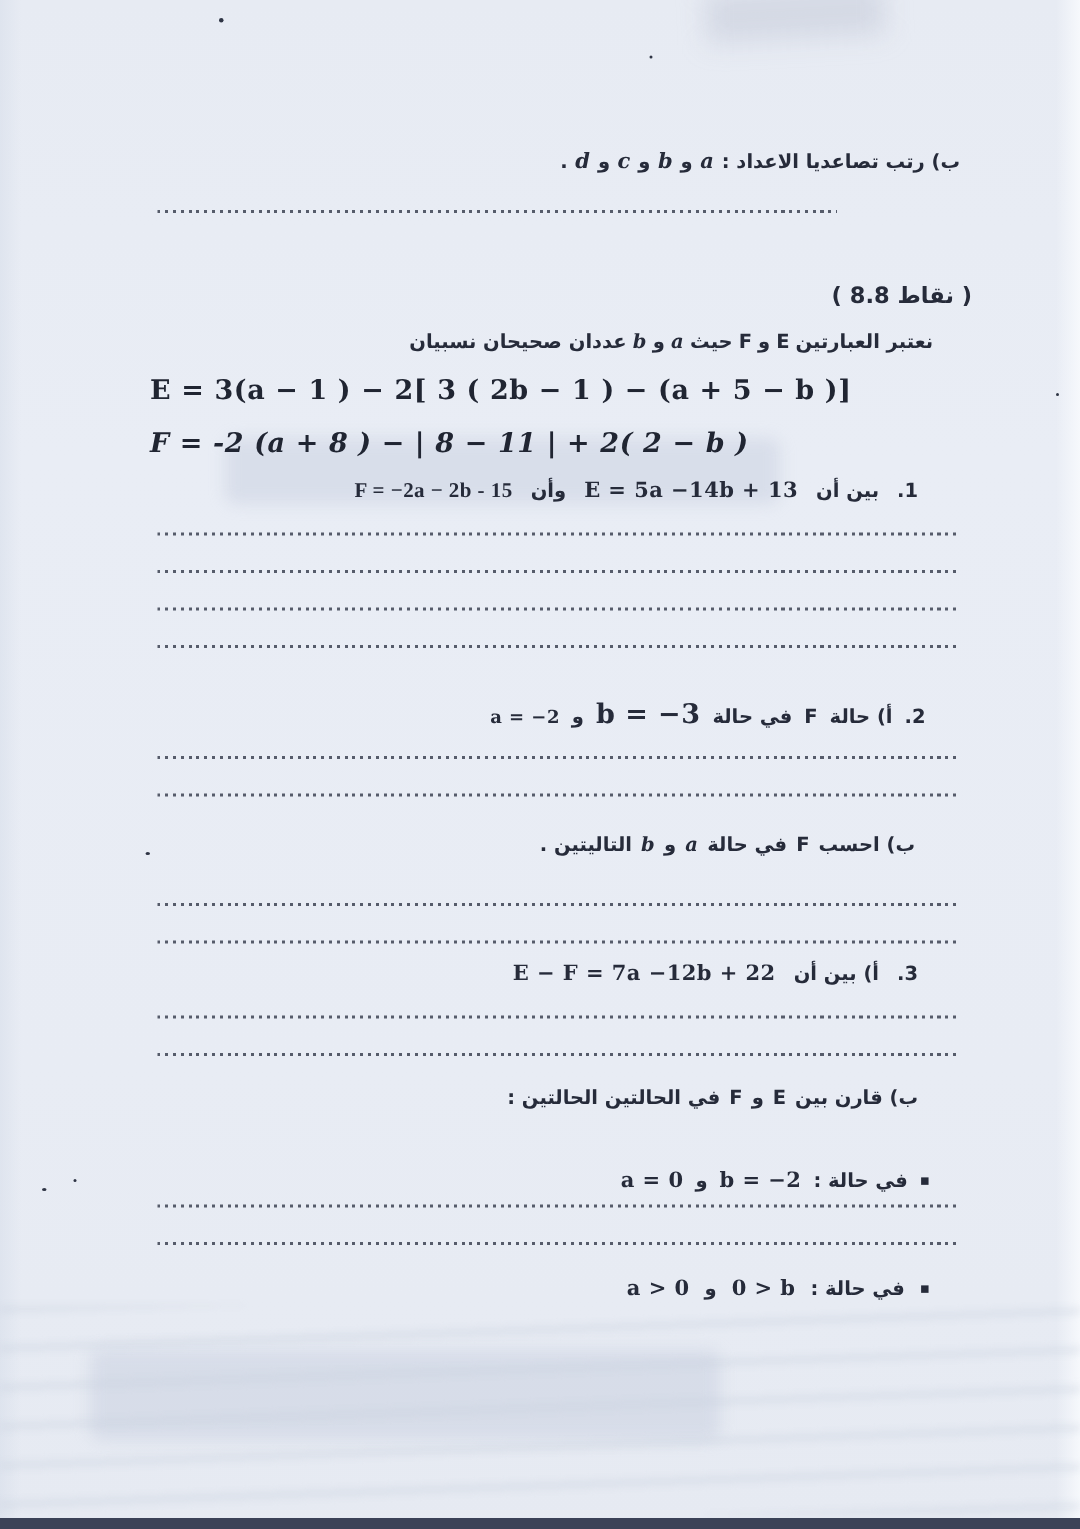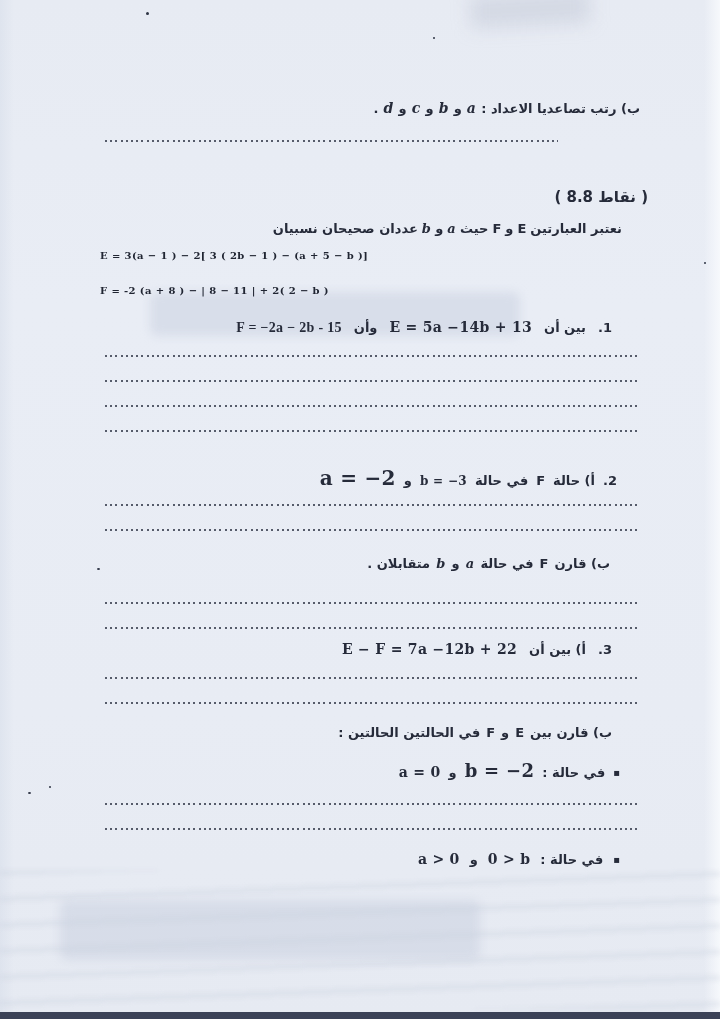--- a/index.html
+++ b/index.html
@@ -19,21 +19,21 @@
   .ar{font-family:"DejaVu Sans", sans-serif;}
   .math{
     font-family:"DejaVu Serif", serif;direction:ltr;unicode-bidi:isolate;
     font-weight:bold;letter-spacing:.3px;
   }
   .vit{font-style:italic;}
   .lat{font-family:"DejaVu Sans", sans-serif;font-weight:bold;}
   .underlined{border-bottom:2px solid #2a3040;padding-bottom:3px;}
   .eq-line{
     position:absolute;direction:ltr;white-space:nowrap;
-    font-family:"DejaVu Serif", serif;font-weight:bold;font-size:10px;
+    font-family:"DejaVu Serif", serif;font-weight:bold;font-size:18px;
     color:#202532;letter-spacing:.4px;
   }
   .dotline{
     position:absolute;height:2px;left:105px;width:535px;
     background-image:repeating-linear-gradient(to right,#3c4252 0 2px,transparent 2px 5.2px);
     opacity:.85;
   }
   .bullet{font-size:10px;transform:translateY(-1px);}
   .footer-band{position:absolute;left:0;right:0;bottom:0;height:7px;background:#3b4257;}
   .speck{position:absolute;background:#2e3444;border-radius:50%;}
@@ -86,56 +86,56 @@
     <span class="ar">و</span>
     <span class="lat">F</span>
     <span class="ar">حيث</span>
     <span class="math vit" dir="ltr">a</span>
     <span class="ar">و</span>
     <span class="math vit" dir="ltr">b</span>
     <span class="ar">عددان صحيحان نسبيان</span>
   </div>
 
   <div class="eq-line" style="top:250px;left:100px;">E = 3(a − 1 ) − 2[ 3 ( 2b − 1 ) − (a + 5 − b )]</div>
-  <div class="eq-line" style="top:285px;left:100px;">F = -2 (a + 8 ) − | 8 − 11 | + 2( 2 − b )</div>
+  <div class="eq-line" style="top:285px;left:100px;font-style:italic;">F = -2 (a + 8 ) − | 8 − 11 | + 2( 2 − b )</div>
 
   <div class="rtl-line" style="top:319px;right:108px;font-size:13px;gap:12px;">
     <span class="ar">1.</span>
     <span class="ar">بين أن</span>
     <span class="math" dir="ltr" style="font-size:14px;">E = 5a −14b + 13</span>
     <span class="ar">وأن</span>
     <span class="math" dir="ltr" style="font-size:14px;font-family:Liberation Serif, serif;">F = −2a − 2b - 15</span>
   </div>
 
   <div class="dotline" style="top:355px;"></div>
   <div class="dotline" style="top:380px;"></div>
   <div class="dotline" style="top:405px;"></div>
   <div class="dotline" style="top:430px;"></div>
 
   <div class="rtl-line" style="top:466px;right:103px;font-size:13px;gap:8px;">
     <span class="ar">2.</span>
     <span class="ar">أ) حالة</span>
     <span class="lat">F</span>
     <span class="ar">في حالة</span>
-    <span class="math" dir="ltr" style="font-size:12px;">b = −3</span>
+    <span class="math" dir="ltr" style="font-size:18px;">b = −3</span>
     <span class="ar">و</span>
-    <span class="math" dir="ltr" style="font-size:20px;">a = −2</span>
+    <span class="math" dir="ltr" style="font-size:12px;">a = −2</span>
   </div>
 
   <div class="dotline" style="top:504px;"></div>
   <div class="dotline" style="top:529px;"></div>
 
   <div class="rtl-line" style="top:556px;right:110px;font-size:13px;gap:6px;">
-    <span class="ar">ب) قارن</span>
+    <span class="ar">ب) احسب</span>
     <span class="lat">F</span>
     <span class="ar">في حالة</span>
     <span class="math vit" dir="ltr">a</span>
     <span class="ar">و</span>
     <span class="math vit" dir="ltr">b</span>
-    <span class="ar">متقابلان .</span>
+    <span class="ar">التاليتين .</span>
   </div>
 
   <div class="dotline" style="top:602px;"></div>
   <div class="dotline" style="top:627px;"></div>
 
   <div class="rtl-line" style="top:641px;right:108px;font-size:13px;gap:12px;">
     <span class="ar">3.</span>
     <span class="ar">أ) بين أن</span>
     <span class="math" dir="ltr" style="font-size:14px;">E − F = 7a −12b + 22</span>
   </div>
@@ -147,21 +147,21 @@
     <span class="ar">ب) قارن بين</span>
     <span class="lat">E</span>
     <span class="ar">و</span>
     <span class="lat">F</span>
     <span class="ar">في الحالتين الحالتين :</span>
   </div>
 
   <div class="rtl-line" style="top:760px;right:100px;font-size:13px;gap:8px;">
     <span class="ar bullet">▪</span>
     <span class="ar">في حالة :</span>
-    <span class="math" dir="ltr" style="font-size:18px;">b = −2</span>
+    <span class="math" dir="ltr" style="font-size:14px;margin-top:19px;">b = −2</span>
     <span class="ar">و</span>
     <span class="math" dir="ltr" style="font-size:14px;">a = 0</span>
   </div>
 
   <div class="dotline" style="top:803px;"></div>
   <div class="dotline" style="top:828px;"></div>
 
   <div class="rtl-line" style="top:851px;right:100px;font-size:13px;gap:10px;">
     <span class="ar bullet">▪</span>
     <span class="ar">في حالة :</span>

